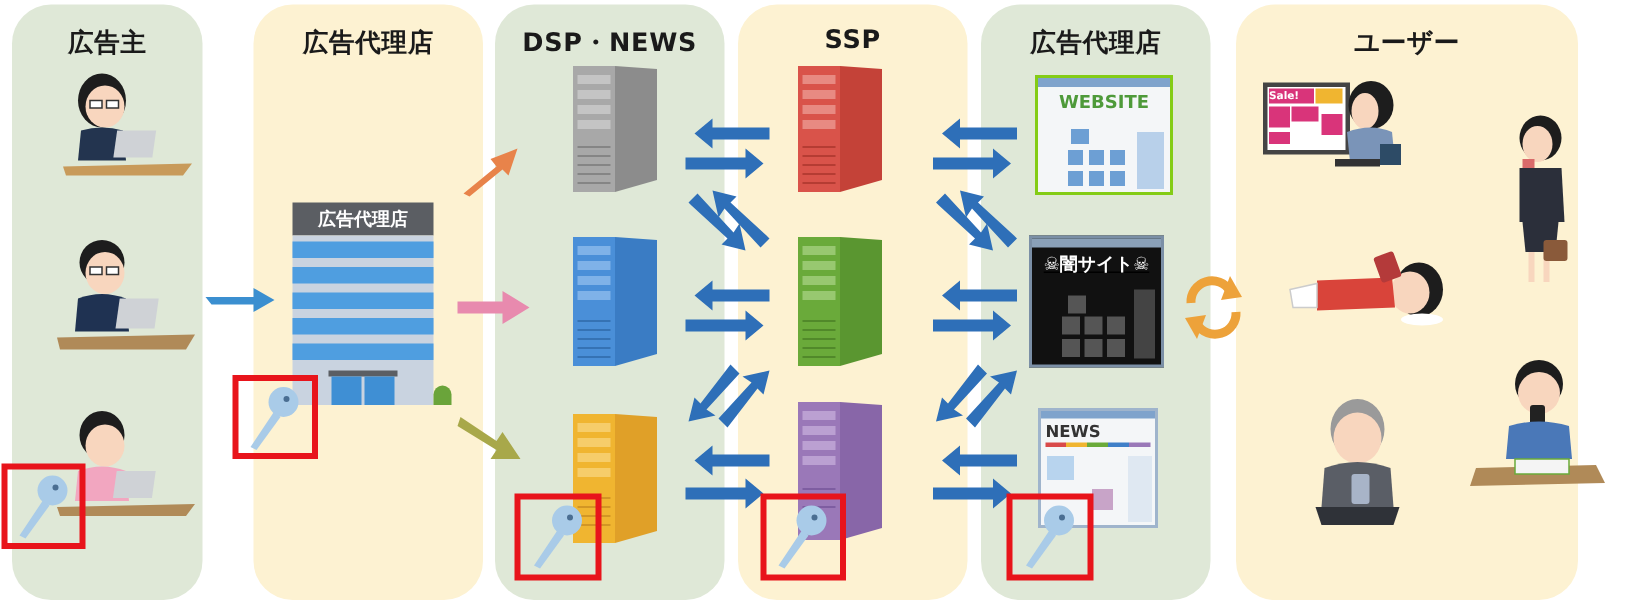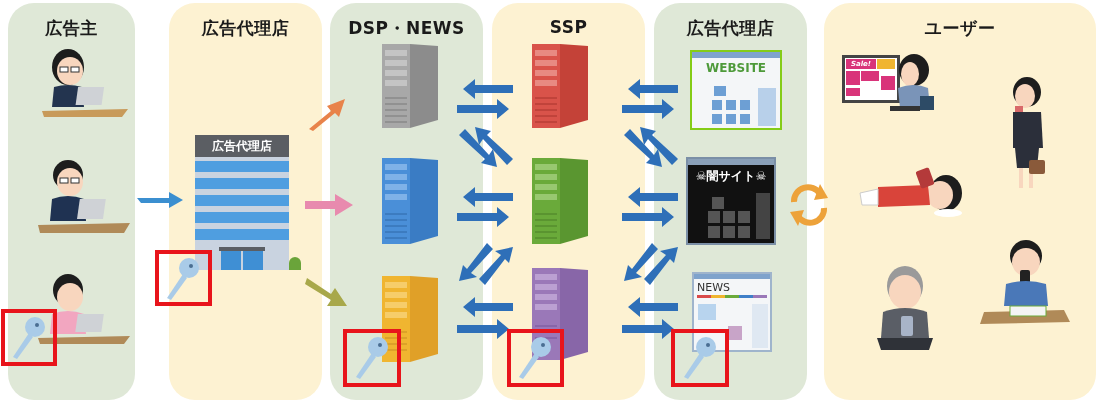--- a/index.html
+++ b/index.html
@@ -23,21 +23,21 @@
 </div>
 <div class="panel green" style="left:330px;width:153px;">
   <div class="ptitle">DSP・NEWS</div>
 </div>
 <div class="panel yellow" style="left:492px;width:153px;">
   <div class="ptitle">SSP</div>
 </div>
 <div class="panel green" style="left:654px;width:153px;">
   <div class="ptitle">広告代理店</div>
 </div>
-<div class="panel yellow" style="left:824px;width:272px;">
+<div class="panel yellow" style="left:824px;width:228px;">
   <div class="ptitle">ユーザー</div>
 </div>
 
 <svg class="abs" style="left:38px;top:45px;" width="100" height="80">
   <ellipse cx="30" cy="22" rx="16" ry="18" fill="#1d1d1d"></ellipse>
   <ellipse cx="32" cy="26" rx="13" ry="14" fill="#f8d6be"></ellipse>
   <rect x="22" y="22" width="8" height="5" fill="#fff" stroke="#333" stroke-width="1"></rect>
   <rect x="33" y="22" width="8" height="5" fill="#fff" stroke="#333" stroke-width="1"></rect>
   <path d="M16 42 Q30 38 44 42 L46 62 L14 62 Z" fill="#23344f"></path>
   <rect x="46" y="42" width="26" height="18" fill="#cfd2d6" transform="skewX(-8)"></rect>
@@ -223,51 +223,51 @@
   <div style="font-size:12px;font-weight:bold;color:#4e9a3a;text-align:center;margin-top:3px;">WEBSITE</div>
   <div style="position:absolute;left:22px;top:34px;width:12px;height:10px;background:#6d9fd4;"></div>
   <div style="position:absolute;left:20px;top:48px;width:10px;height:10px;background:#6d9fd4;"></div>
   <div style="position:absolute;left:34px;top:48px;width:10px;height:10px;background:#6d9fd4;"></div>
   <div style="position:absolute;left:48px;top:48px;width:10px;height:10px;background:#6d9fd4;"></div>
   <div style="position:absolute;left:20px;top:62px;width:10px;height:10px;background:#6d9fd4;"></div>
   <div style="position:absolute;left:34px;top:62px;width:10px;height:10px;background:#6d9fd4;"></div>
   <div style="position:absolute;left:48px;top:62px;width:10px;height:10px;background:#6d9fd4;"></div>
   <div style="position:absolute;left:66px;top:36px;width:18px;height:38px;background:#b8d0ea;"></div>
 </div>
-<div class="abs" style="left:686px;top:157px;width:90px;height:88px;background:#111;border:2px solid #7b8fa6;box-sizing:border-box;">
+<div class="abs" style="left:686px;top:157px;width:90px;height:88px;background:#111;border:2px solid #7b8fa6;box-sizing:border-box;text-decoration:underline;">
   <div style="height:6px;background:#8aa0b8;"></div>
   <div style="font-size:12px;font-weight:bold;color:#fff;text-align:center;margin-top:3px;"><span>☠</span><span>闇サイト</span><span>☠</span></div>
   <div style="position:absolute;left:24px;top:38px;width:12px;height:12px;background:#555;"></div>
   <div style="position:absolute;left:20px;top:52px;width:12px;height:12px;background:#555;"></div>
   <div style="position:absolute;left:35px;top:52px;width:12px;height:12px;background:#555;"></div>
   <div style="position:absolute;left:50px;top:52px;width:12px;height:12px;background:#555;"></div>
   <div style="position:absolute;left:20px;top:67px;width:12px;height:12px;background:#555;"></div>
   <div style="position:absolute;left:35px;top:67px;width:12px;height:12px;background:#555;"></div>
   <div style="position:absolute;left:50px;top:67px;width:12px;height:12px;background:#555;"></div>
   <div style="position:absolute;left:68px;top:34px;width:14px;height:46px;background:#444;"></div>
 </div>
 <div class="abs" style="left:692px;top:272px;width:80px;height:80px;background:#f4f6f8;border:2px solid #9fb4cc;box-sizing:border-box;">
   <div style="height:5px;background:#7fa3cc;"></div>
-  <div style="font-size:11px;font-weight:normal;color:#333;margin:2px 0 0 3px;">NEWS</div>
+  <div style="font-size:11px;font-weight:bold;color:#333;margin:2px 0 0 3px;">NEWS</div>
   <div style="margin:1px 3px;height:3px;background:linear-gradient(90deg,#d94a4a 0 20%,#f0b530 20% 40%,#6aaa3a 40% 60%,#3f7fc8 60% 80%,#9a78b8 80% 100%);"></div>
   <div style="position:absolute;left:4px;top:30px;width:18px;height:16px;background:#b8d4ee;"></div>
   <div style="position:absolute;left:34px;top:52px;width:14px;height:14px;background:#c8a4c8;"></div>
   <div style="position:absolute;left:58px;top:30px;width:16px;height:44px;background:#dfe8f2;"></div>
 </div>
 
 <svg class="abs" style="left:788px;top:180px;" width="44" height="50">
   <path d="M32 14 A14 14 0 0 0 6 22" fill="none" stroke="#eda23a" stroke-width="6"></path>
   <path d="M32 4 L40 18 L26 20 Z" fill="#eda23a"></path>
   <path d="M10 36 A14 14 0 0 0 36 28" fill="none" stroke="#eda23a" stroke-width="6"></path>
   <path d="M10 46 L2 32 L16 30 Z" fill="#eda23a"></path>
 </svg>
 
 <div class="abs" style="left:842px;top:55px;width:58px;height:48px;background:#444;padding:3px;box-sizing:border-box;">
   <div style="width:100%;height:100%;background:#fff;position:relative;overflow:hidden;">
-    <div style="position:absolute;left:1px;top:1px;width:30px;height:10px;background:#d9347a;color:#fff;font-size:7px;font-weight:bold;line-height:10px;text-align:center;font-style:italic;">Sale!</div>
+    <div style="position:absolute;left:1px;top:1px;width:30px;height:10px;background:#d9347a;color:#fff;font-size:7px;font-weight:bold;line-height:10px;">Sale!</div>
     <div style="position:absolute;left:32px;top:1px;width:18px;height:10px;background:#f0b530;"></div>
     <div style="position:absolute;left:1px;top:13px;width:14px;height:14px;background:#d9347a;"></div>
     <div style="position:absolute;left:16px;top:13px;width:18px;height:10px;background:#d9347a;"></div>
     <div style="position:absolute;left:36px;top:18px;width:14px;height:14px;background:#d9347a;"></div>
     <div style="position:absolute;left:1px;top:30px;width:14px;height:8px;background:#d9347a;"></div>
   </div>
 </div>
 <svg class="abs" style="left:890px;top:52px;" width="50" height="62">
   <ellipse cx="24" cy="18" rx="15" ry="16" fill="#1d1d1d"></ellipse>
   <ellipse cx="20" cy="22" rx="9" ry="12" fill="#f8d6be"></ellipse>

